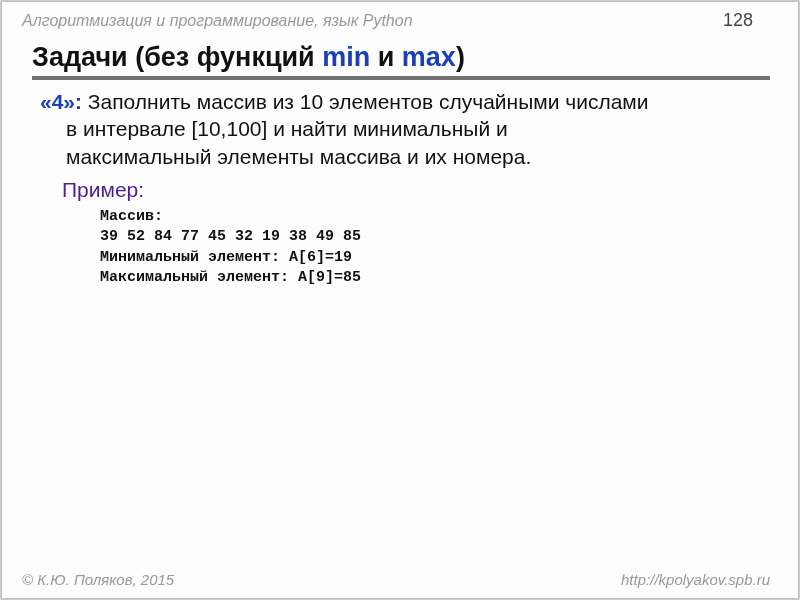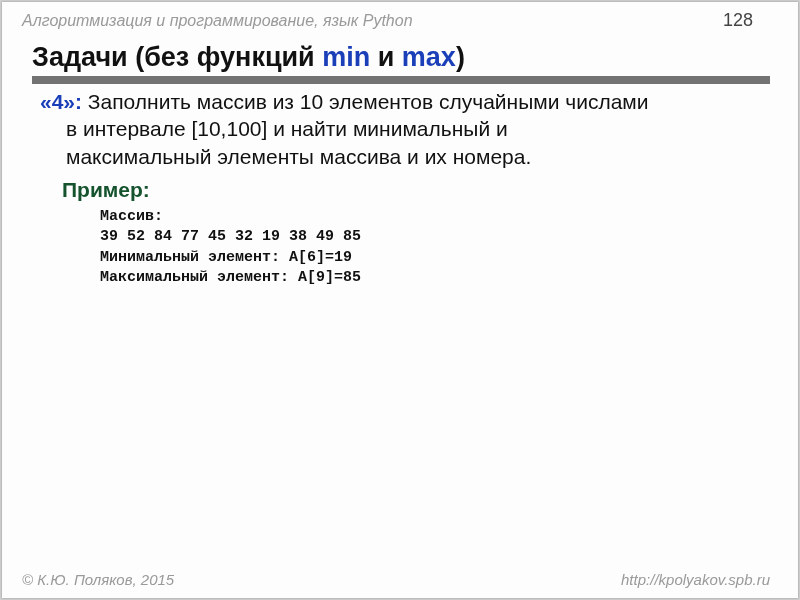--- a/index.html
+++ b/index.html
@@ -37,35 +37,35 @@
     font-size: 18px;
   }
   .title {
     position: absolute;
     top: 40px;
     left: 30px;
     right: 28px;
     font-size: 27px;
     font-weight: bold;
     color: #111;
-    border-bottom: 8px solid #737373;
+    border-bottom: 4px solid #737373;
     padding-bottom: 3px;
   }
   .title .kw { color: #1a3fb8; }
   .body {
     position: absolute;
     top: 86px;
     left: 38px;
     right: 32px;
     font-size: 21px;
     color: #111;
     line-height: 1.3;
   }
   .level { color: #1a3fb8; font-weight: bold; }
-  .example-label { color: #14532d; font-weight: bold; margin-left: 22px; display:inline-block; margin-top:6px;}
+  .example-label { color: #4c1d95; font-weight: normal; margin-left: 22px; display:inline-block; margin-top:6px;}
   .code {
     font-family: "Courier New", Courier, monospace;
     font-weight: bold;
     white-space: pre;
     font-size: 15px;
     margin-left: 60px;
     margin-top: 4px;
     line-height: 1.35;
   }
   .task-text { display:inline; }

